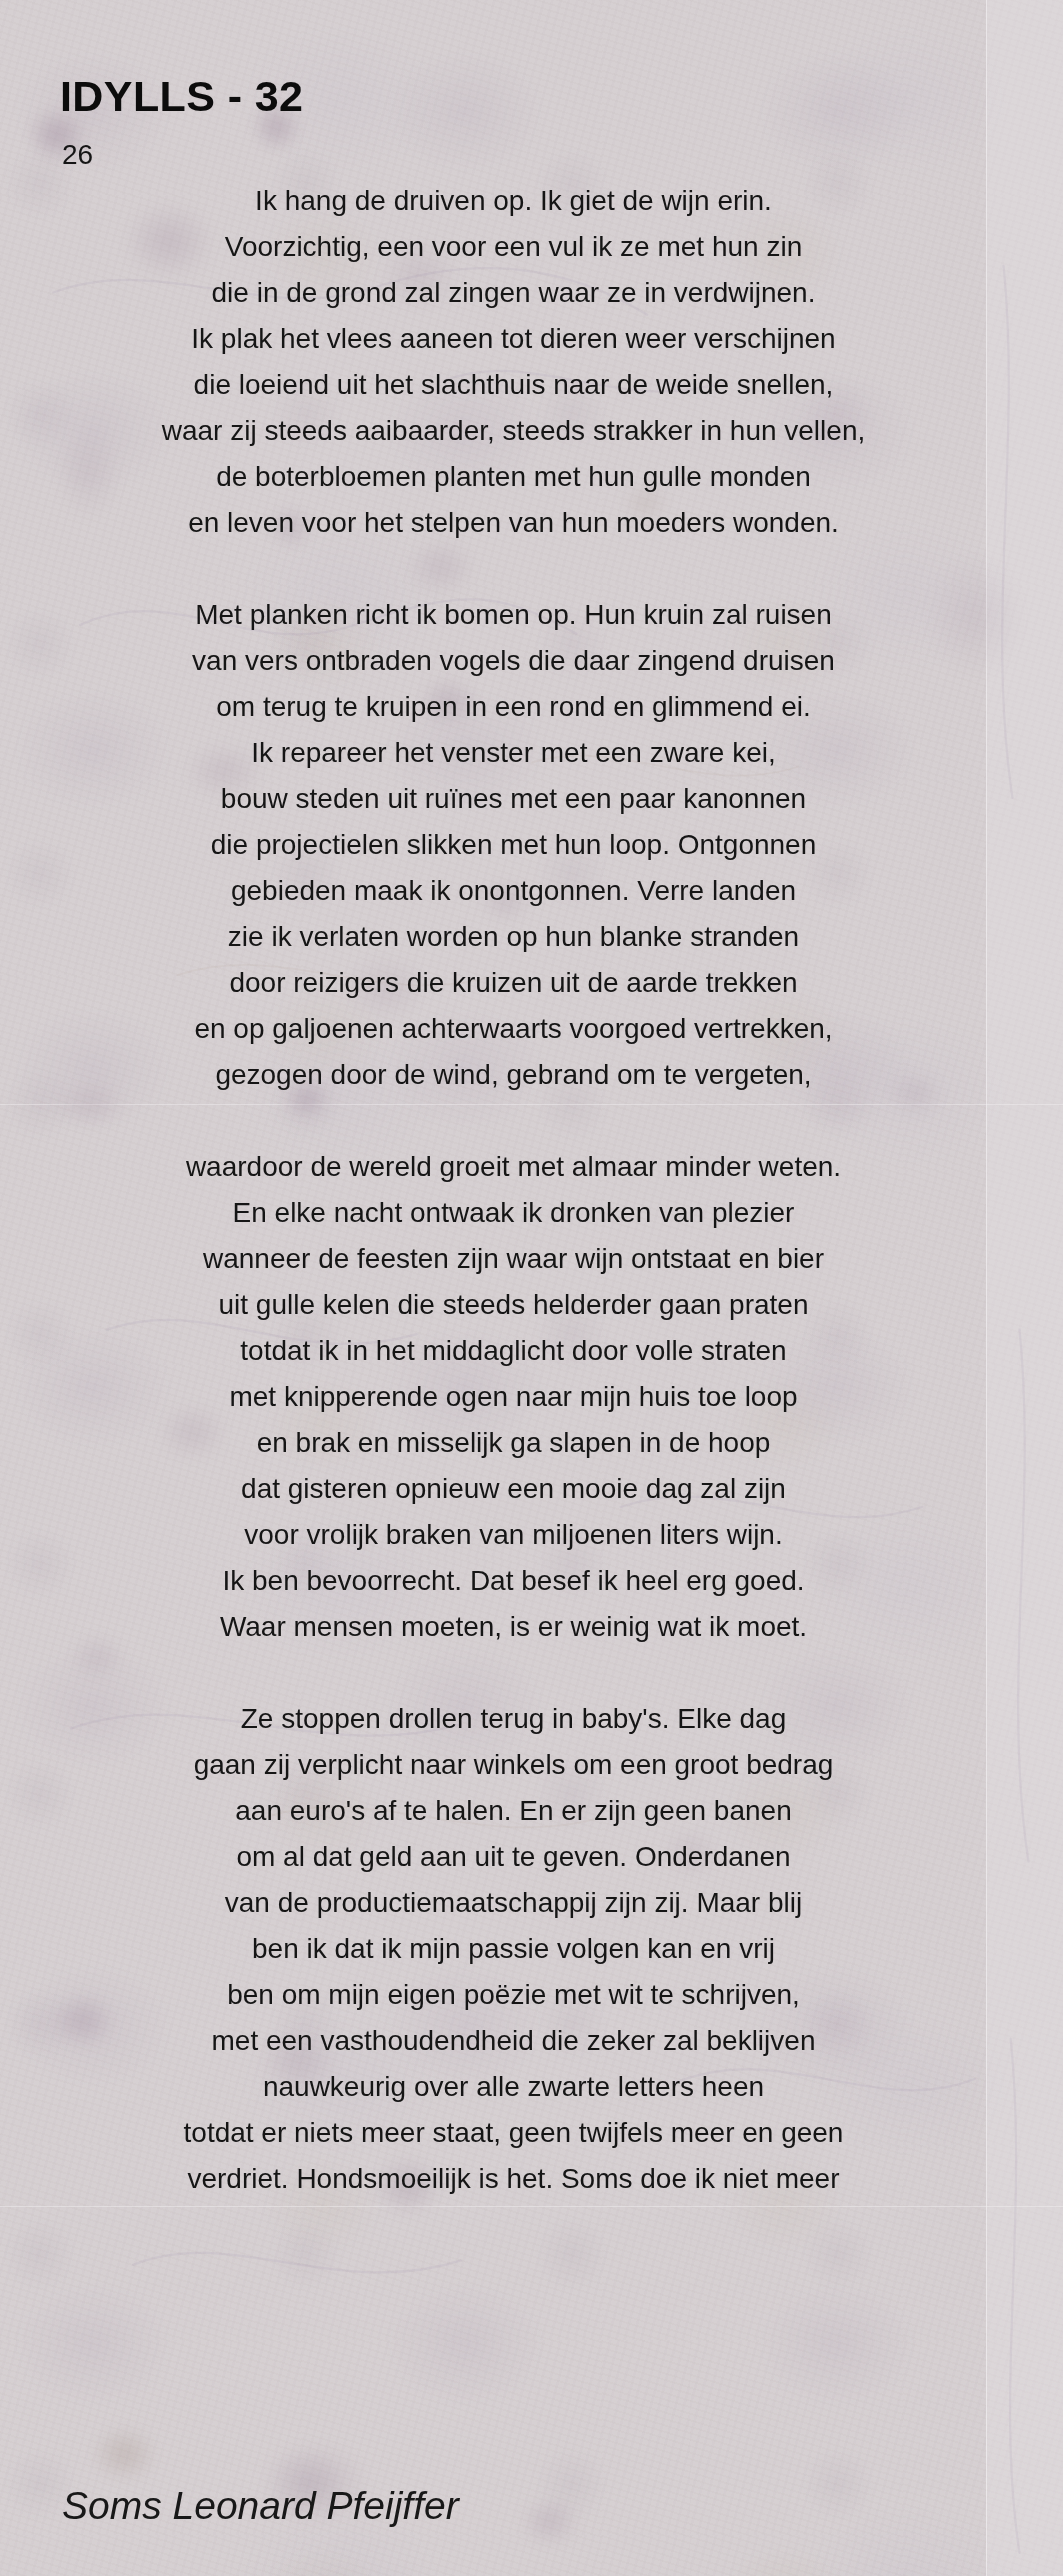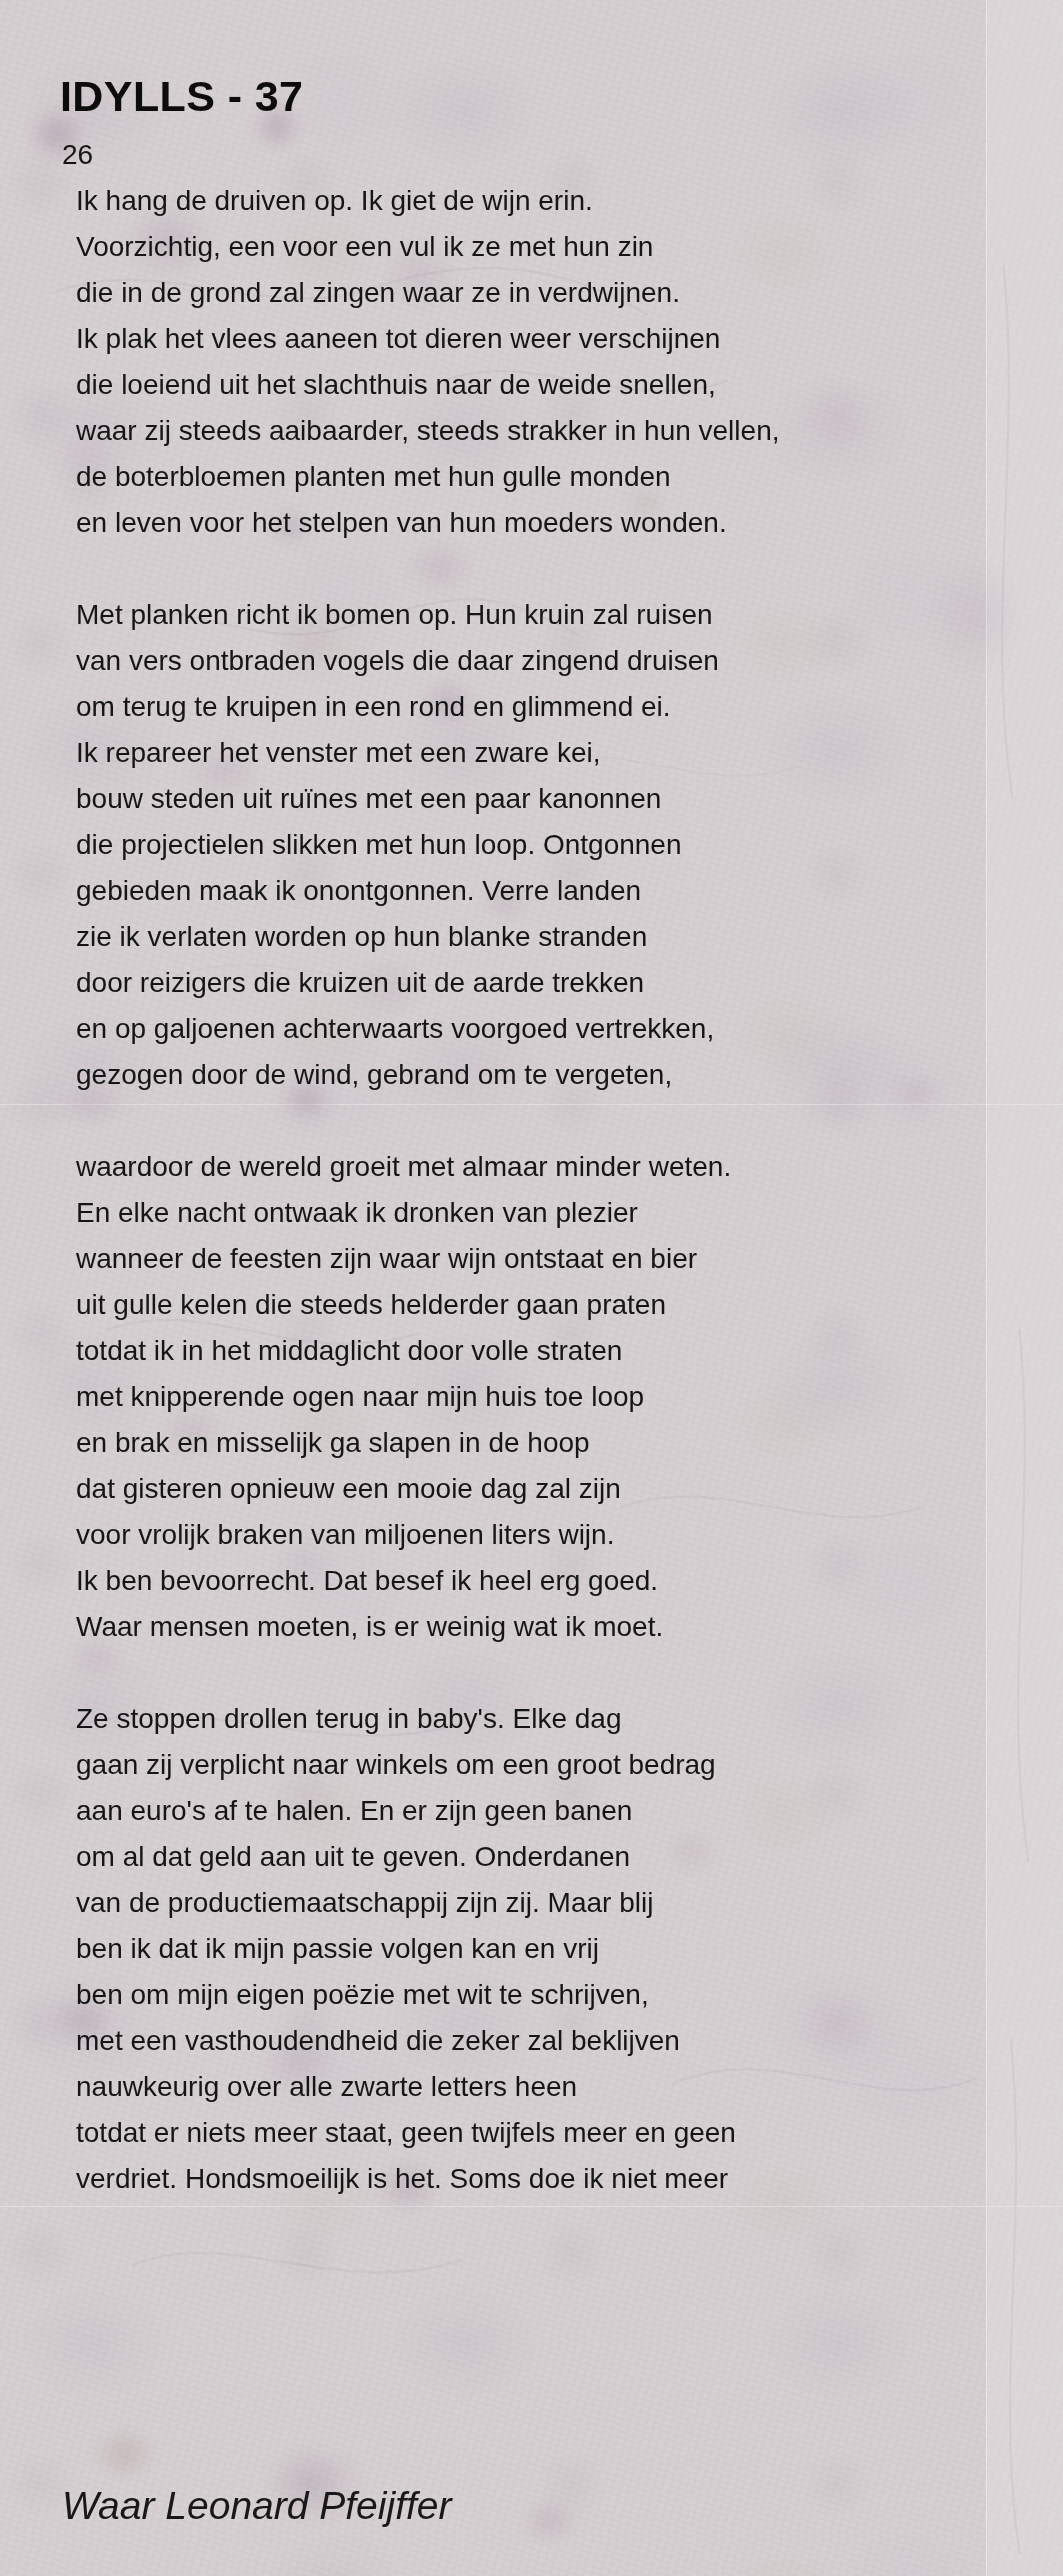--- a/index.html
+++ b/index.html
@@ -58,21 +58,21 @@
     position:absolute; left:60px; top:44px;
     font-size:43px; line-height:46px; font-weight:bold;
     letter-spacing:0.4px; color:#0c0c0c; white-space:nowrap;
   }
   .poem{
     position:absolute; left:62px; top:132px; width:895px;
     font-size:28px; line-height:46px; font-weight:normal;
     color:var(--ink);
   }
   .poem-number{height:46px;}
-  .poem p.stanza{margin:0 0 46px 14px; white-space:pre-line;}
+  .poem p.stanza{margin:0 0 46px 8px; white-space:pre-line;text-align:center;}
   .signature{
     position:absolute; left:62px; top:2483px;
     font-size:39px; line-height:46px; font-style:italic; font-weight:normal;
     color:#181818; white-space:nowrap;
   }
 </style>
 </head>
 <body>
 
 <div class="page">
@@ -121,27 +121,27 @@
   <div class="stain mauve" style="left:155px; top:1401px; width:75px;  height:62px;  opacity:.20;"></div>
   <div class="stain mauve" style="left:66px;  top:1631px; width:62px;  height:51px;  opacity:.18;"></div>
   <div class="stain mauve" style="left:660px; top:1826px; width:62px;  height:53px;  opacity:.16;"></div>
   <div class="stain mauve" style="left:49px;  top:1990px; width:66px;  height:60px;  opacity:.30;"></div>
   <div class="stain mauve" style="left:257px; top:2026px; width:84px;  height:71px;  opacity:.24;"></div>
   <div class="stain mauve" style="left:371px; top:2154px; width:73px;  height:64px;  opacity:.30;"></div>
   <div class="stain brown" style="left:89px; top:2424px; width:71px;  height:60px;  opacity:.32;"></div>
   <div class="stain mauve" style="left:257px; top:2438px; width:115px; height:89px; opacity:.24;"></div>
   <div class="stain mauve" style="left:519px; top:2495px; width:62px;  height:53px;  opacity:.26;"></div>
 
-  <h1 class="title">IDYLLS - 37</h1>
+  <h1 class="title">IDYLLS - 32</h1>
 
   <div class="poem">
     <div class="poem-number">26</div>
 
   <p class="stanza">Ik hang de druiven op. Ik giet de wijn erin.<br>Voorzichtig, een voor een vul ik ze met hun zin<br>die in de grond zal zingen waar ze in verdwijnen.<br>Ik plak het vlees aaneen tot dieren weer verschijnen<br>die loeiend uit het slachthuis naar de weide snellen,<br>waar zij steeds aaibaarder, steeds strakker in hun vellen,<br>de boterbloemen planten met hun gulle monden<br>en leven voor het stelpen van hun moeders wonden.</p>
       <p class="stanza">Met planken richt ik bomen op. Hun kruin zal ruisen<br>van vers ontbraden vogels die daar zingend druisen<br>om terug te kruipen in een rond en glimmend ei.<br>Ik repareer het venster met een zware kei,<br>bouw steden uit ruïnes met een paar kanonnen<br>die projectielen slikken met hun loop. Ontgonnen<br>gebieden maak ik onontgonnen. Verre landen<br>zie ik verlaten worden op hun blanke stranden<br>door reizigers die kruizen uit de aarde trekken<br>en op galjoenen achterwaarts voorgoed vertrekken,<br>gezogen door de wind, gebrand om te vergeten,</p>
       <p class="stanza">waardoor de wereld groeit met almaar minder weten.<br>En elke nacht ontwaak ik dronken van plezier<br>wanneer de feesten zijn waar wijn ontstaat en bier<br>uit gulle kelen die steeds helderder gaan praten<br>totdat ik in het middaglicht door volle straten<br>met knipperende ogen naar mijn huis toe loop<br>en brak en misselijk ga slapen in de hoop<br>dat gisteren opnieuw een mooie dag zal zijn<br>voor vrolijk braken van miljoenen liters wijn.<br>Ik ben bevoorrecht. Dat besef ik heel erg goed.<br>Waar mensen moeten, is er weinig wat ik moet.</p>
       <p class="stanza">Ze stoppen drollen terug in baby's. Elke dag<br>gaan zij verplicht naar winkels om een groot bedrag<br>aan euro's af te halen. En er zijn geen banen<br>om al dat geld aan uit te geven. Onderdanen<br>van de productiemaatschappij zijn zij. Maar blij<br>ben ik dat ik mijn passie volgen kan en vrij<br>ben om mijn eigen poëzie met wit te schrijven,<br>met een vasthoudendheid die zeker zal beklijven<br>nauwkeurig over alle zwarte letters heen<br>totdat er niets meer staat, geen twijfels meer en geen<br>verdriet. Hondsmoeilijk is het. Soms doe ik niet meer</p>
     </div>
 
-  <div class="signature">Waar Leonard Pfeijffer</div>
+  <div class="signature">Soms Leonard Pfeijffer</div>
 
 </div>
 
 
 </body></html>

